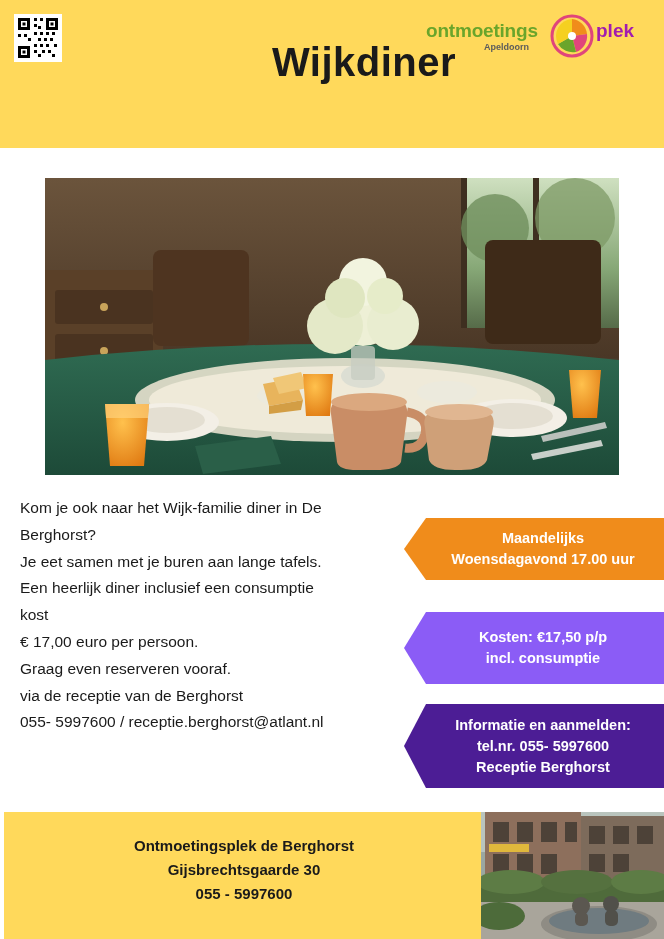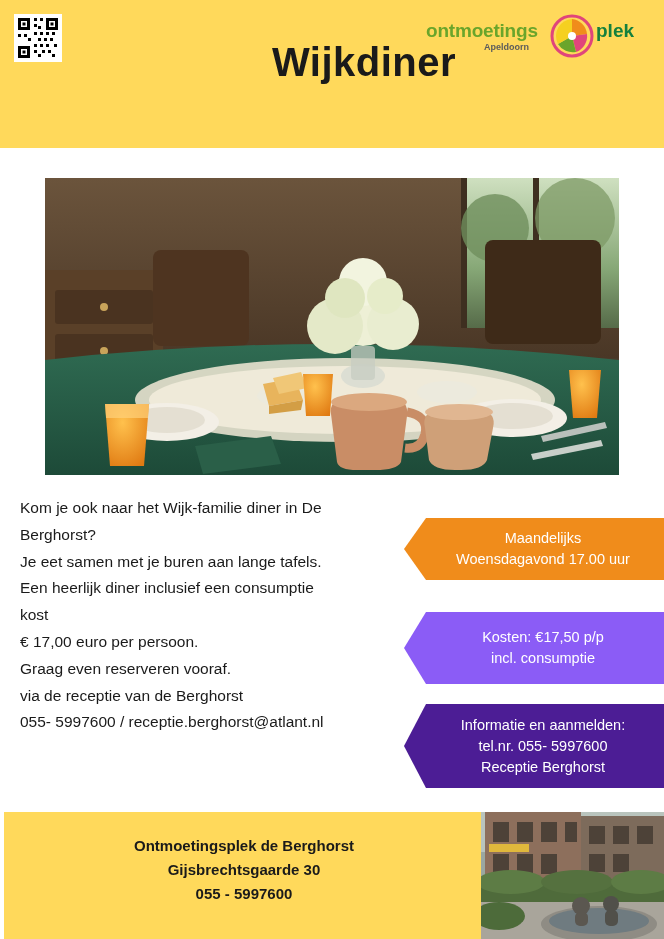--- a/index.html
+++ b/index.html
@@ -63,21 +63,21 @@
     left: 58px; top: 28px;
     font-size: 9px;
     font-weight: bold;
     color: #5c5c5c;
   }
   .logo-word2 {
     position: absolute;
     left: 170px; top: 6px;
     font-size: 19px;
     font-weight: bold;
-    color: #15803d;
+    color: #a21caf;
   }
   .logo-mark {
     position: absolute;
     left: 124px; top: 0px;
     width: 44px; height: 44px;
   }
 
   
   .photo {
     position: absolute;
@@ -95,21 +95,21 @@
     width: 400px;
     font-size: 15.5px;
     line-height: 26.8px;
     color: #1a1a1a;
   }
 
   
   .banner {
     position: absolute;
     color: #ffffff;
-    font-weight: normal;
+    font-weight: bold;
     font-size: 14.5px;
     line-height: 21px;
     text-align: center;
     display: flex;
     align-items: center;
     justify-content: center;
     padding-left: 26px;
     padding-right: 8px;
   }
   .banner-orange {

